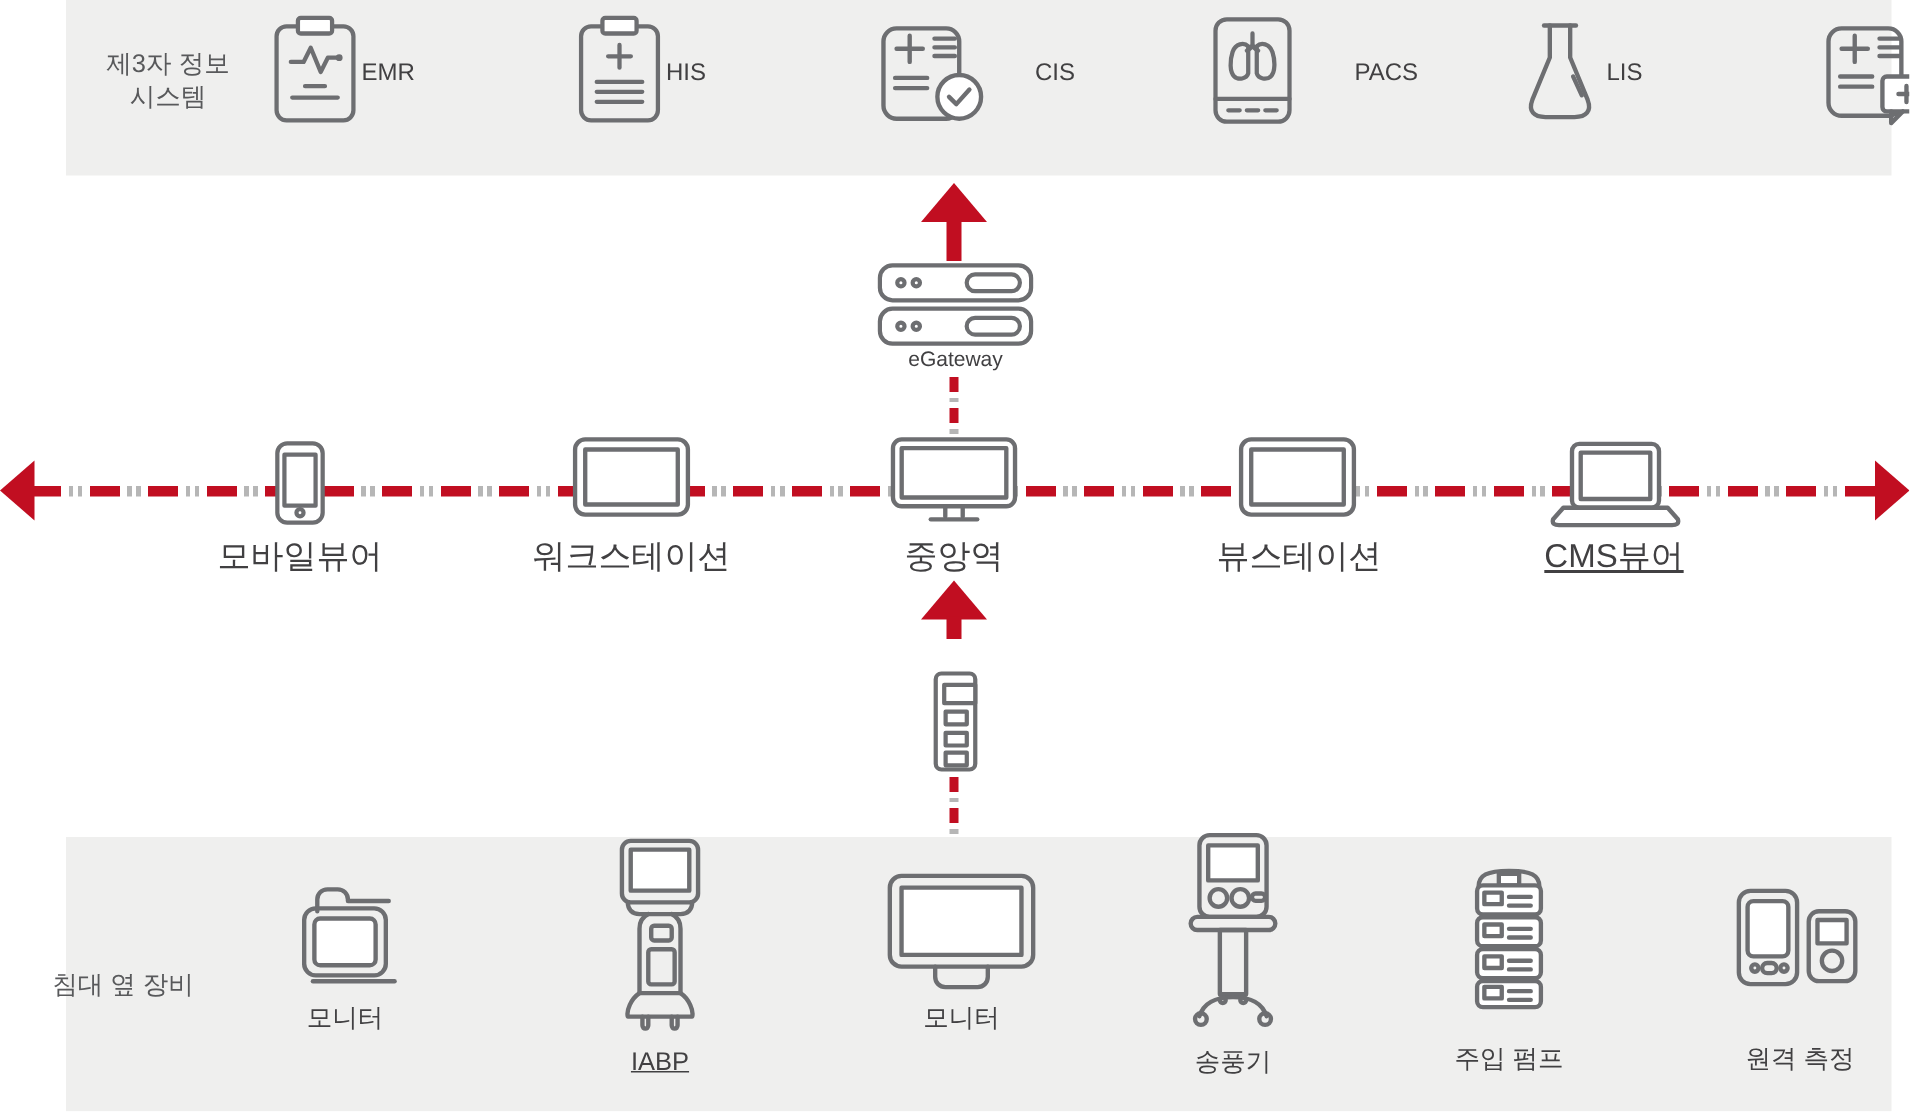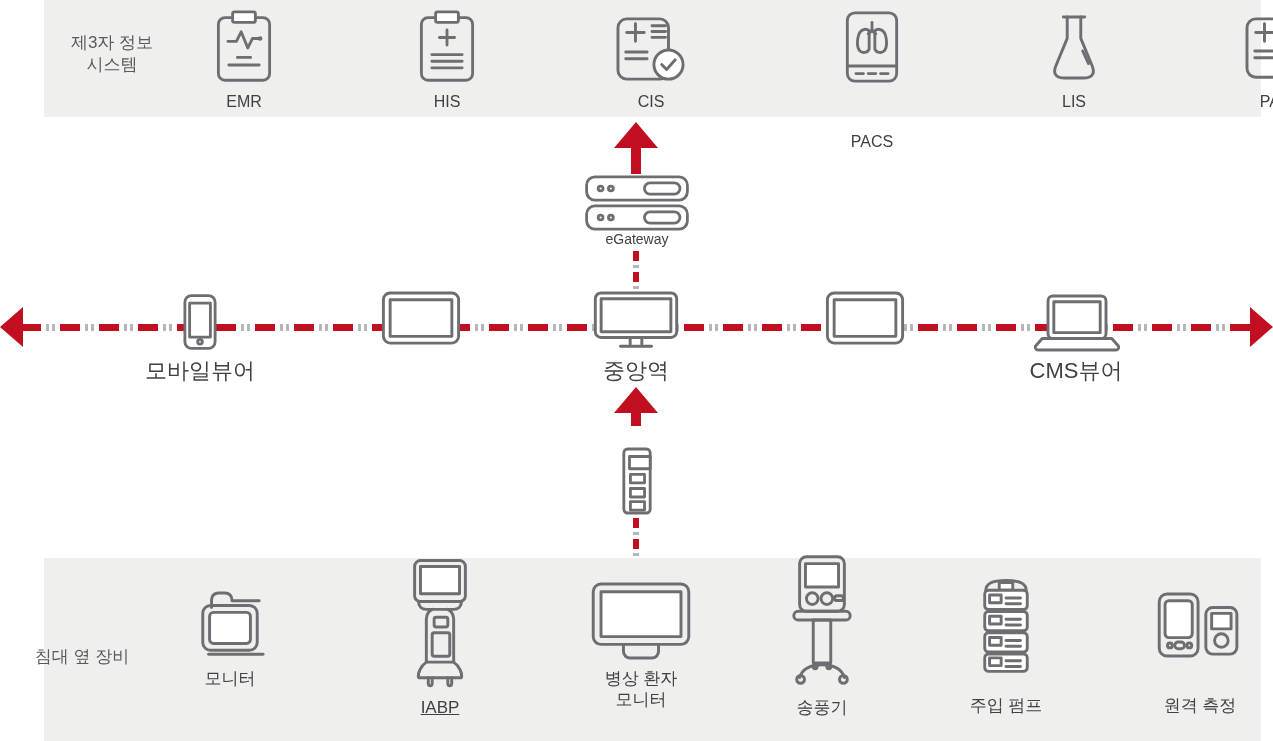--- a/index.html
+++ b/index.html
@@ -16,21 +16,21 @@
   }
   .band{position:absolute;left:0;right:12px;background:var(--band);margin-left:44px;}
   .band.top{top:0;height:117px;}
   .band.bottom{top:558px;height:183px;}
 
   .side-label{
     position:absolute;color:#58595b;font-size:17px;line-height:1.3;
     text-align:center;
   }
   .label{color:var(--text);font-size:17px;line-height:1.25;text-align:center;}
-  .sys-item{position:absolute;top:6px;width:130px;display:flex;flex-direction:column;align-items:center;}
+  .sys-item{position:absolute;top:6px;width:130px;display:flex;flex-direction:row;align-items:center;}
   .icon-box{height:78px;display:flex;align-items:flex-end;justify-content:center;}
   .sys-label{margin-top:8px;font-size:16px;}
 
   .abs{position:absolute;}
   .icon *{fill:none;stroke:var(--gray);stroke-width:3;stroke-linecap:round;stroke-linejoin:round;}
   .icon .wf{fill:#fff;}
   .icon .fill{fill:var(--gray);stroke:none;}
 
   
   .h-line{
@@ -96,21 +96,21 @@
         <svg class="icon" width="62" height="74" viewBox="0 0 62 78">
           <rect x="4" y="8" width="54" height="66" rx="7"></rect>
           <rect class="wf" x="19" y="2" width="24" height="11" rx="2"></rect>
           <path d="M31 21 v16 M23 29 h16"></path>
           <path d="M15 47 h32 M15 54 h32 M15 61 h32"></path>
         </svg>
       </div>
       <div class="label sys-label">HIS</div>
     </div>
 
-    <div class="sys-item" style="left:542px;">
+    <div class="sys-item" style="left:542px;gap:32px;">
       <div class="icon-box">
         <svg class="icon" width="72" height="68" viewBox="0 0 74 70">
           <rect x="3" y="3" width="52" height="62" rx="9"></rect>
           <path d="M12 17 h18 M21 8 v18"></path>
           <path d="M38 10 h14 M38 16 h14 M38 22 h14"></path>
           <path d="M11 37 h22 M11 44 h22"></path>
           <circle class="wf" cx="55" cy="50" r="15"></circle>
           <path d="M48 50 l5 5 9 -10"></path>
         </svg>
       </div>
@@ -183,40 +183,42 @@
     <rect class="wf" x="2" y="2" width="32" height="56" rx="7"></rect>
     <rect class="wf" x="7" y="10" width="22" height="36"></rect>
     <circle cx="18" cy="51" r="2.5"></circle>
   </svg>
   <div class="row-label" style="left:100px;top:356px;">모바일뷰어</div>
 
   <svg class="icon abs" style="left:381px;top:291px;" width="80" height="54" viewBox="0 0 82 56">
     <rect class="wf" x="2" y="2" width="78" height="52" rx="7"></rect>
     <rect class="wf" x="9" y="9" width="64" height="38"></rect>
   </svg>
+  <div class="row-label" style="left:321px;top:356px;">워크스테이션</div>
 
   <svg class="icon abs" style="left:593px;top:291px;" width="86" height="62" viewBox="0 0 88 64">
     <rect class="wf" x="2" y="2" width="84" height="46" rx="6"></rect>
     <rect class="wf" x="8" y="8" width="72" height="34"></rect>
     <path d="M38 48 v7 M50 48 v7"></path>
     <path d="M28 57 h32"></path>
   </svg>
   <div class="row-label" style="left:536px;top:356px;">중앙역</div>
 
   <svg class="icon abs" style="left:825px;top:291px;" width="80" height="54" viewBox="0 0 82 56">
     <rect class="wf" x="2" y="2" width="78" height="52" rx="7"></rect>
     <rect class="wf" x="9" y="9" width="64" height="38"></rect>
   </svg>
+  <div class="row-label" style="left:766px;top:356px;">뷰스테이션</div>
 
   <svg class="icon abs" style="left:1032px;top:294px;" width="90" height="58" viewBox="0 0 92 60">
     <rect class="wf" x="16" y="2" width="60" height="44" rx="5"></rect>
     <rect class="wf" x="22" y="8" width="48" height="32"></rect>
     <path class="wf" d="M10 46 h72 l7 8 c1 3 -1 4 -4 4 h-78 c-3 0 -5 -1 -4 -4 z"></path>
   </svg>
-  <div class="row-label" style="left:976px;top:356px;">CMS뷰어</div>
+  <div class="row-label" style="left:976px;top:356px;text-decoration:underline;">CMS뷰어</div>
 
   <div class="arrow-up-tri" style="left:614px;top:387px;"></div>
   <div class="arrow-up-stem" style="left:631px;top:411px;height:15px;"></div>
 
   <svg class="icon abs" style="left:621px;top:446px;" width="32" height="70" viewBox="0 0 34 72">
     <rect class="wf" x="3" y="2" width="28" height="68" rx="4"></rect>
     <rect class="wf" x="9" y="10" width="22" height="13"></rect>
     <rect class="wf" x="10" y="29" width="15" height="9"></rect>
     <rect class="wf" x="10" y="44" width="15" height="9"></rect>
     <rect class="wf" x="10" y="58" width="15" height="9"></rect>
@@ -252,21 +254,20 @@
     <div>IABP</div>
     <div></div>
   </div>
 
   <svg class="icon abs" style="left:591px;top:582px;" width="100" height="78" viewBox="0 0 102 80">
     <rect x="2" y="2" width="98" height="62" rx="8"></rect>
     <rect class="wf" x="10" y="10" width="82" height="46"></rect>
     <path d="M33 64 v7 c0 4 3 7 7 7 h22 c4 0 7 -3 7 -7 v-7"></path>
   </svg>
   <div class="bot-item-label" style="left:551px;top:668px;">
-    <div>병상 환자</div>
     <div>모니터</div>
   </div>
 
   <svg class="icon abs" style="left:786px;top:554px;" width="72" height="134" viewBox="0 0 74 136">
     <rect x="14" y="2" width="46" height="56" rx="7"></rect>
     <rect class="wf" x="20" y="9" width="34" height="24"></rect>
     <circle cx="27" cy="45" r="6"></circle>
     <circle cx="42" cy="45" r="6"></circle>
     <rect x="50" y="42" width="9" height="5" rx="2.5"></rect>
     <rect x="8" y="58" width="58" height="9" rx="4.5"></rect>

